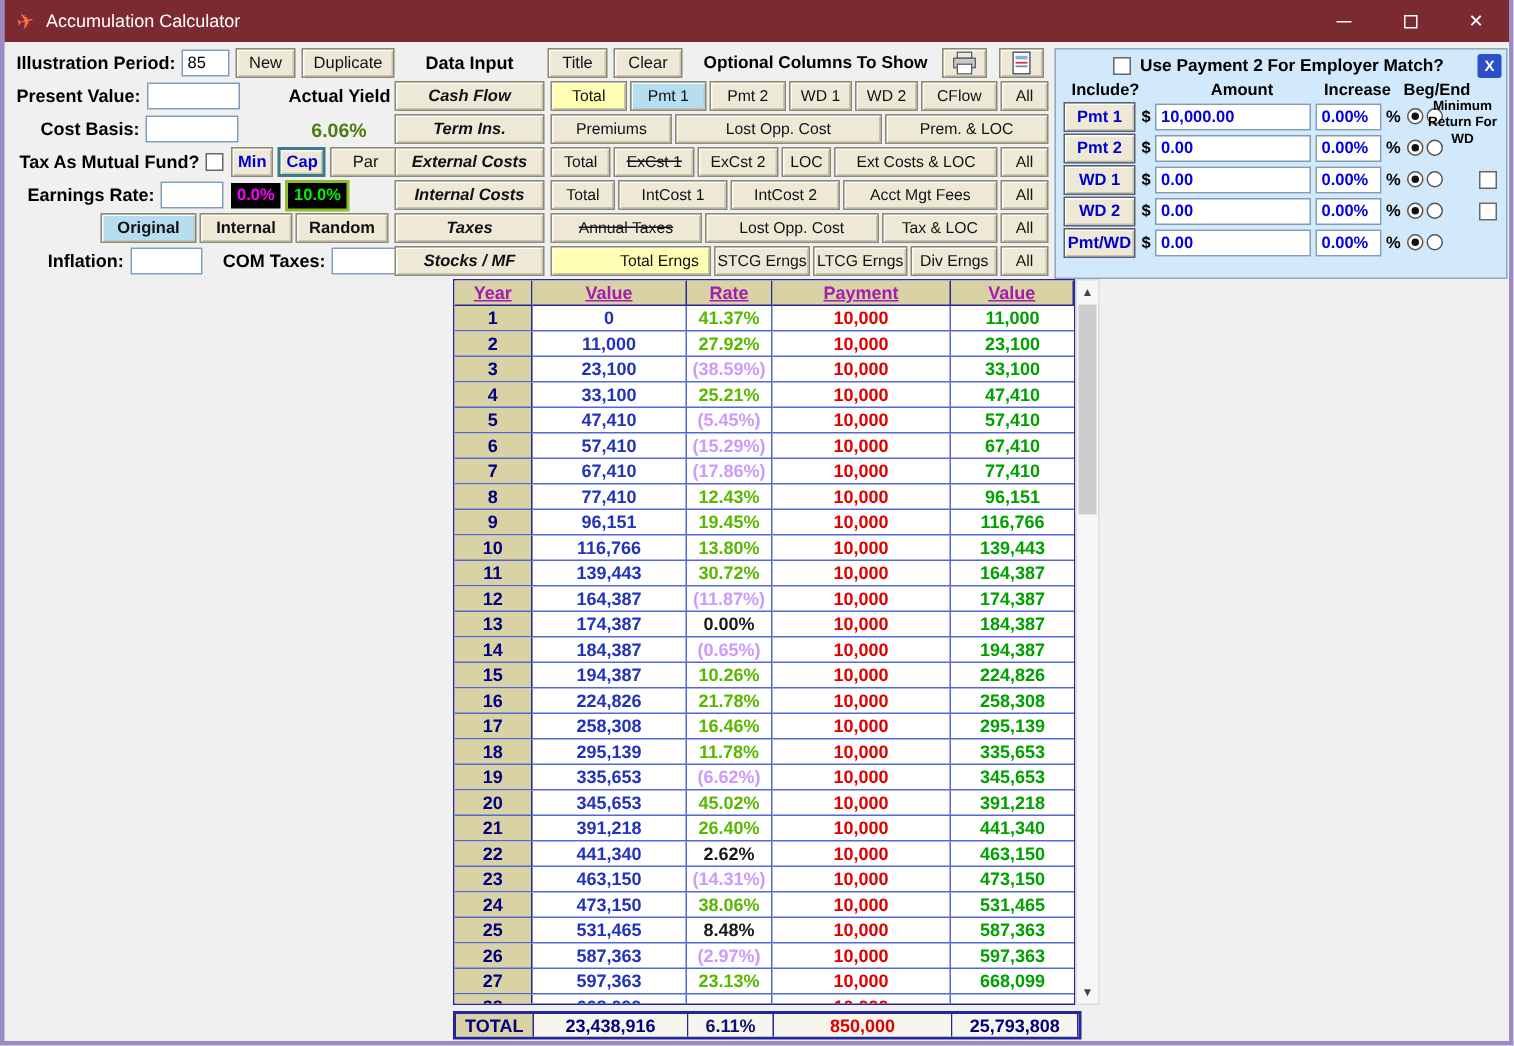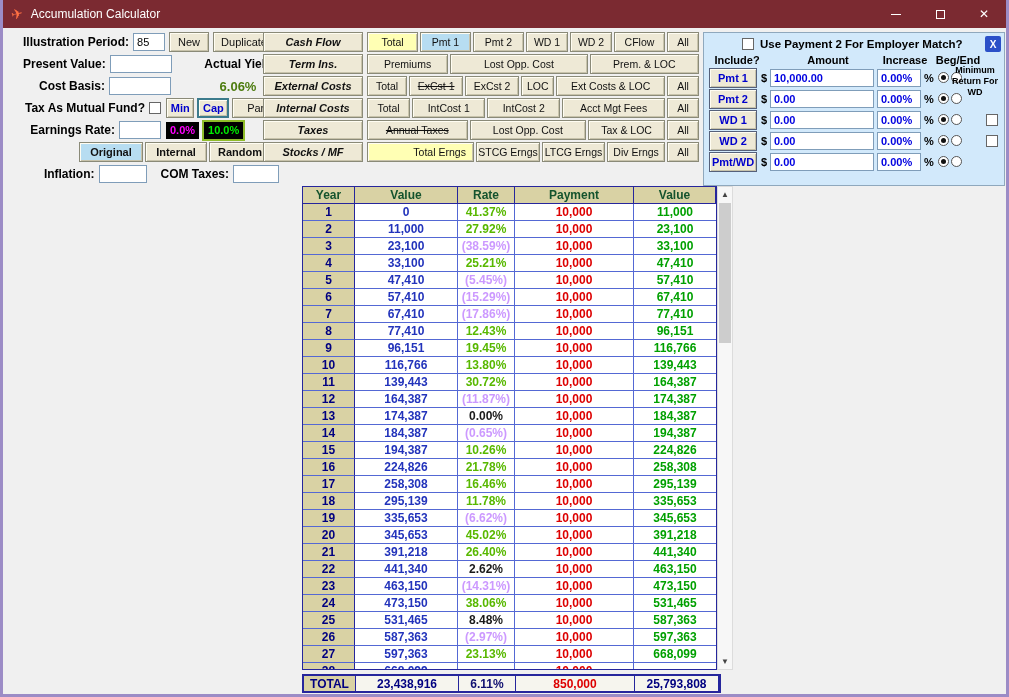--- a/index.html
+++ b/index.html
@@ -15,21 +15,21 @@
   .max-glyph{width:9px;height:9px;border:1px solid #fff;display:block;}
   
   .btn{background:#eee9d6;border:1px solid #8a8a78;box-shadow:inset 1px 1px 0 #fffdf2, inset -1px -1px 0 #c8c3ab;
        font-size:11px;display:flex;align-items:center;justify-content:center;height:20px;white-space:nowrap;cursor:default;color:#111;}
   .tin{background:#fff;border:1px solid #7f9db9;font-size:11px;padding:1px 3px;height:18px;}
   .cbx{width:12px;height:12px;background:#fff;border:1px solid #666;display:inline-block;flex:none;}
   .radio{width:11px;height:11px;border-radius:50%;background:#fff;border:1px solid #555;display:inline-block;position:relative;margin:0 1px;flex:none;}
   .radio.sel::after{content:"";position:absolute;left:2px;top:2px;width:5px;height:5px;border-radius:50%;background:#111;}
   .content{position:relative;height:666px;}
   
-  .left-panel{position:absolute;left:20px;top:4px;width:256px;}
+  .left-panel{position:absolute;left:8px;top:4px;width:256px;}
   .lrow{display:flex;align-items:center;height:20px;margin-bottom:2px;font-size:12px;}
   .blbl{font-weight:bold;font-size:12px;white-space:nowrap;}
   .lbl-r{font-weight:bold;font-size:12px;width:92px;text-align:right;margin-right:4px;white-space:nowrap;}
   .w30{width:32px}.w40{width:40px}.w46{width:46px}.w48{width:48px}.w60{width:62px}.w62{width:62px}
   .yield-lbl{font-weight:bold;margin-left:26px;width:92px;text-align:center;}
   .yield-val{font-weight:bold;margin-left:26px;width:92px;text-align:center;color:#4d7c0f;font-size:13px;}
   .blue-txt{color:#0000cc;font-weight:bold;}
   .badge{height:17px;display:flex;align-items:center;justify-content:center;background:#000;font-size:11px;font-weight:bold;padding:0 4px;margin-left:5px;}
   .badge.low{color:#ff00ff;}
   .badge.high{color:#00ee00;box-shadow:0 0 0 2px #8fbc2a;}
@@ -65,21 +65,21 @@
   .pct{font-size:11px;font-weight:bold;margin:0 3px 0 3px;flex:none;}
   .cbx.wd{margin-left:auto;margin-right:6px;}
   .min-return{position:absolute;right:2px;top:32px;width:54px;font-size:9px;font-weight:bold;text-align:center;line-height:1.2;}
   
   .table-area{position:absolute;left:299px;top:158px;width:431px;height:484px;}
   .tgrid{position:absolute;left:0;top:0;width:415px;height:484px;border:1px solid #26269c;overflow:hidden;background:#fff;}
   .thead{display:flex;height:17px;background:#d9d2a4;}
   .trow{display:flex;height:17px;}
   .tc{display:flex;align-items:center;justify-content:center;font-weight:bold;font-size:12px;
       border-right:1px solid #5468d4;border-bottom:1px solid #5468d4;overflow:hidden;white-space:nowrap;}
-  .thead .tc{color:#14532d;border-right:1px solid #26269c;border-bottom:1px solid #26269c;background:#d9d2a4;}
+  .thead .tc{color:#a21caf;border-right:1px solid #26269c;border-bottom:1px solid #26269c;background:#d9d2a4;text-decoration:underline;}
   .c-year{width:52px;flex:none;}
   .c-value{width:103px;flex:none;}
   .c-rate{width:57px;flex:none;}
   .c-payment{width:119px;flex:none;}
   .c-end{width:82px;flex:none;border-right:none;}
   .trow .c-year{background:#d9d2a4;color:#000080;border-right-color:#26269c;}
   .trow .c-value{color:#2233bb;}
   .rate-green{color:#58b800;}
   .rate-violet{color:#cc99ff;}
   .rate-black{color:#1a1a1a;}
@@ -160,20 +160,41 @@
       </div>
       <div class="lrow">
         <span class="lbl-r" style="width:78px">Inflation:</span>
         <input class="tin w48" value="" style="">
         <span class="blbl" style="margin-left:14px">COM Taxes:</span>
         <input class="tin w46" style="margin-left: 4px;" value="">
       </div>
     </div>
 
     <div class="mid-panel">
+      <div class="mid-head">
+        <span class="di-title">Data Input</span>
+        <div class="btn w40" style="margin-left:2px">Title</div>
+        <div class="btn w46" style="margin-left:4px">Clear</div>
+        <span class="opt-cols">Optional Columns To Show</span>
+        <div class="btn icon-btn">
+          <svg class="svgic" viewBox="0 0 24 20">
+            <rect x="6" y="1" width="12" height="5" fill="#e8e8e8" stroke="#555"></rect>
+            <rect x="3" y="6" width="18" height="8" fill="#c9c9c9" stroke="#555"></rect>
+            <rect x="6" y="11" width="12" height="8" fill="#ffffff" stroke="#555"></rect>
+          </svg>
+        </div>
+        <div class="btn icon-btn" style="margin-left:8px">
+          <svg class="svgic" viewBox="0 0 24 20">
+            <rect x="5" y="1" width="14" height="18" fill="#fff" stroke="#336"></rect>
+            <rect x="7" y="4" width="10" height="3" fill="#7fb2e5"></rect>
+            <rect x="7" y="9" width="10" height="1.5" fill="#c33"></rect>
+            <rect x="7" y="12" width="10" height="1.5" fill="#888"></rect>
+          </svg>
+        </div>
+      </div>
       <div>
           <div class="di-row">
             <div class="btn cat">Cash Flow</div>
             <div class="btn opt hl-yellow" style="flex-grow: 5;">Total</div>
             <div class="btn opt hl-blue" style="flex-grow: 5;">Pmt 1</div>
             <div class="btn opt" style="flex-grow: 5;">Pmt 2</div>
             <div class="btn opt" style="flex-grow: 4;">WD 1</div>
             <div class="btn opt" style="flex-grow: 4;">WD 2</div>
             <div class="btn opt" style="flex-grow: 5;">CFlow</div>
             <div class="btn opt narrow">All</div>

